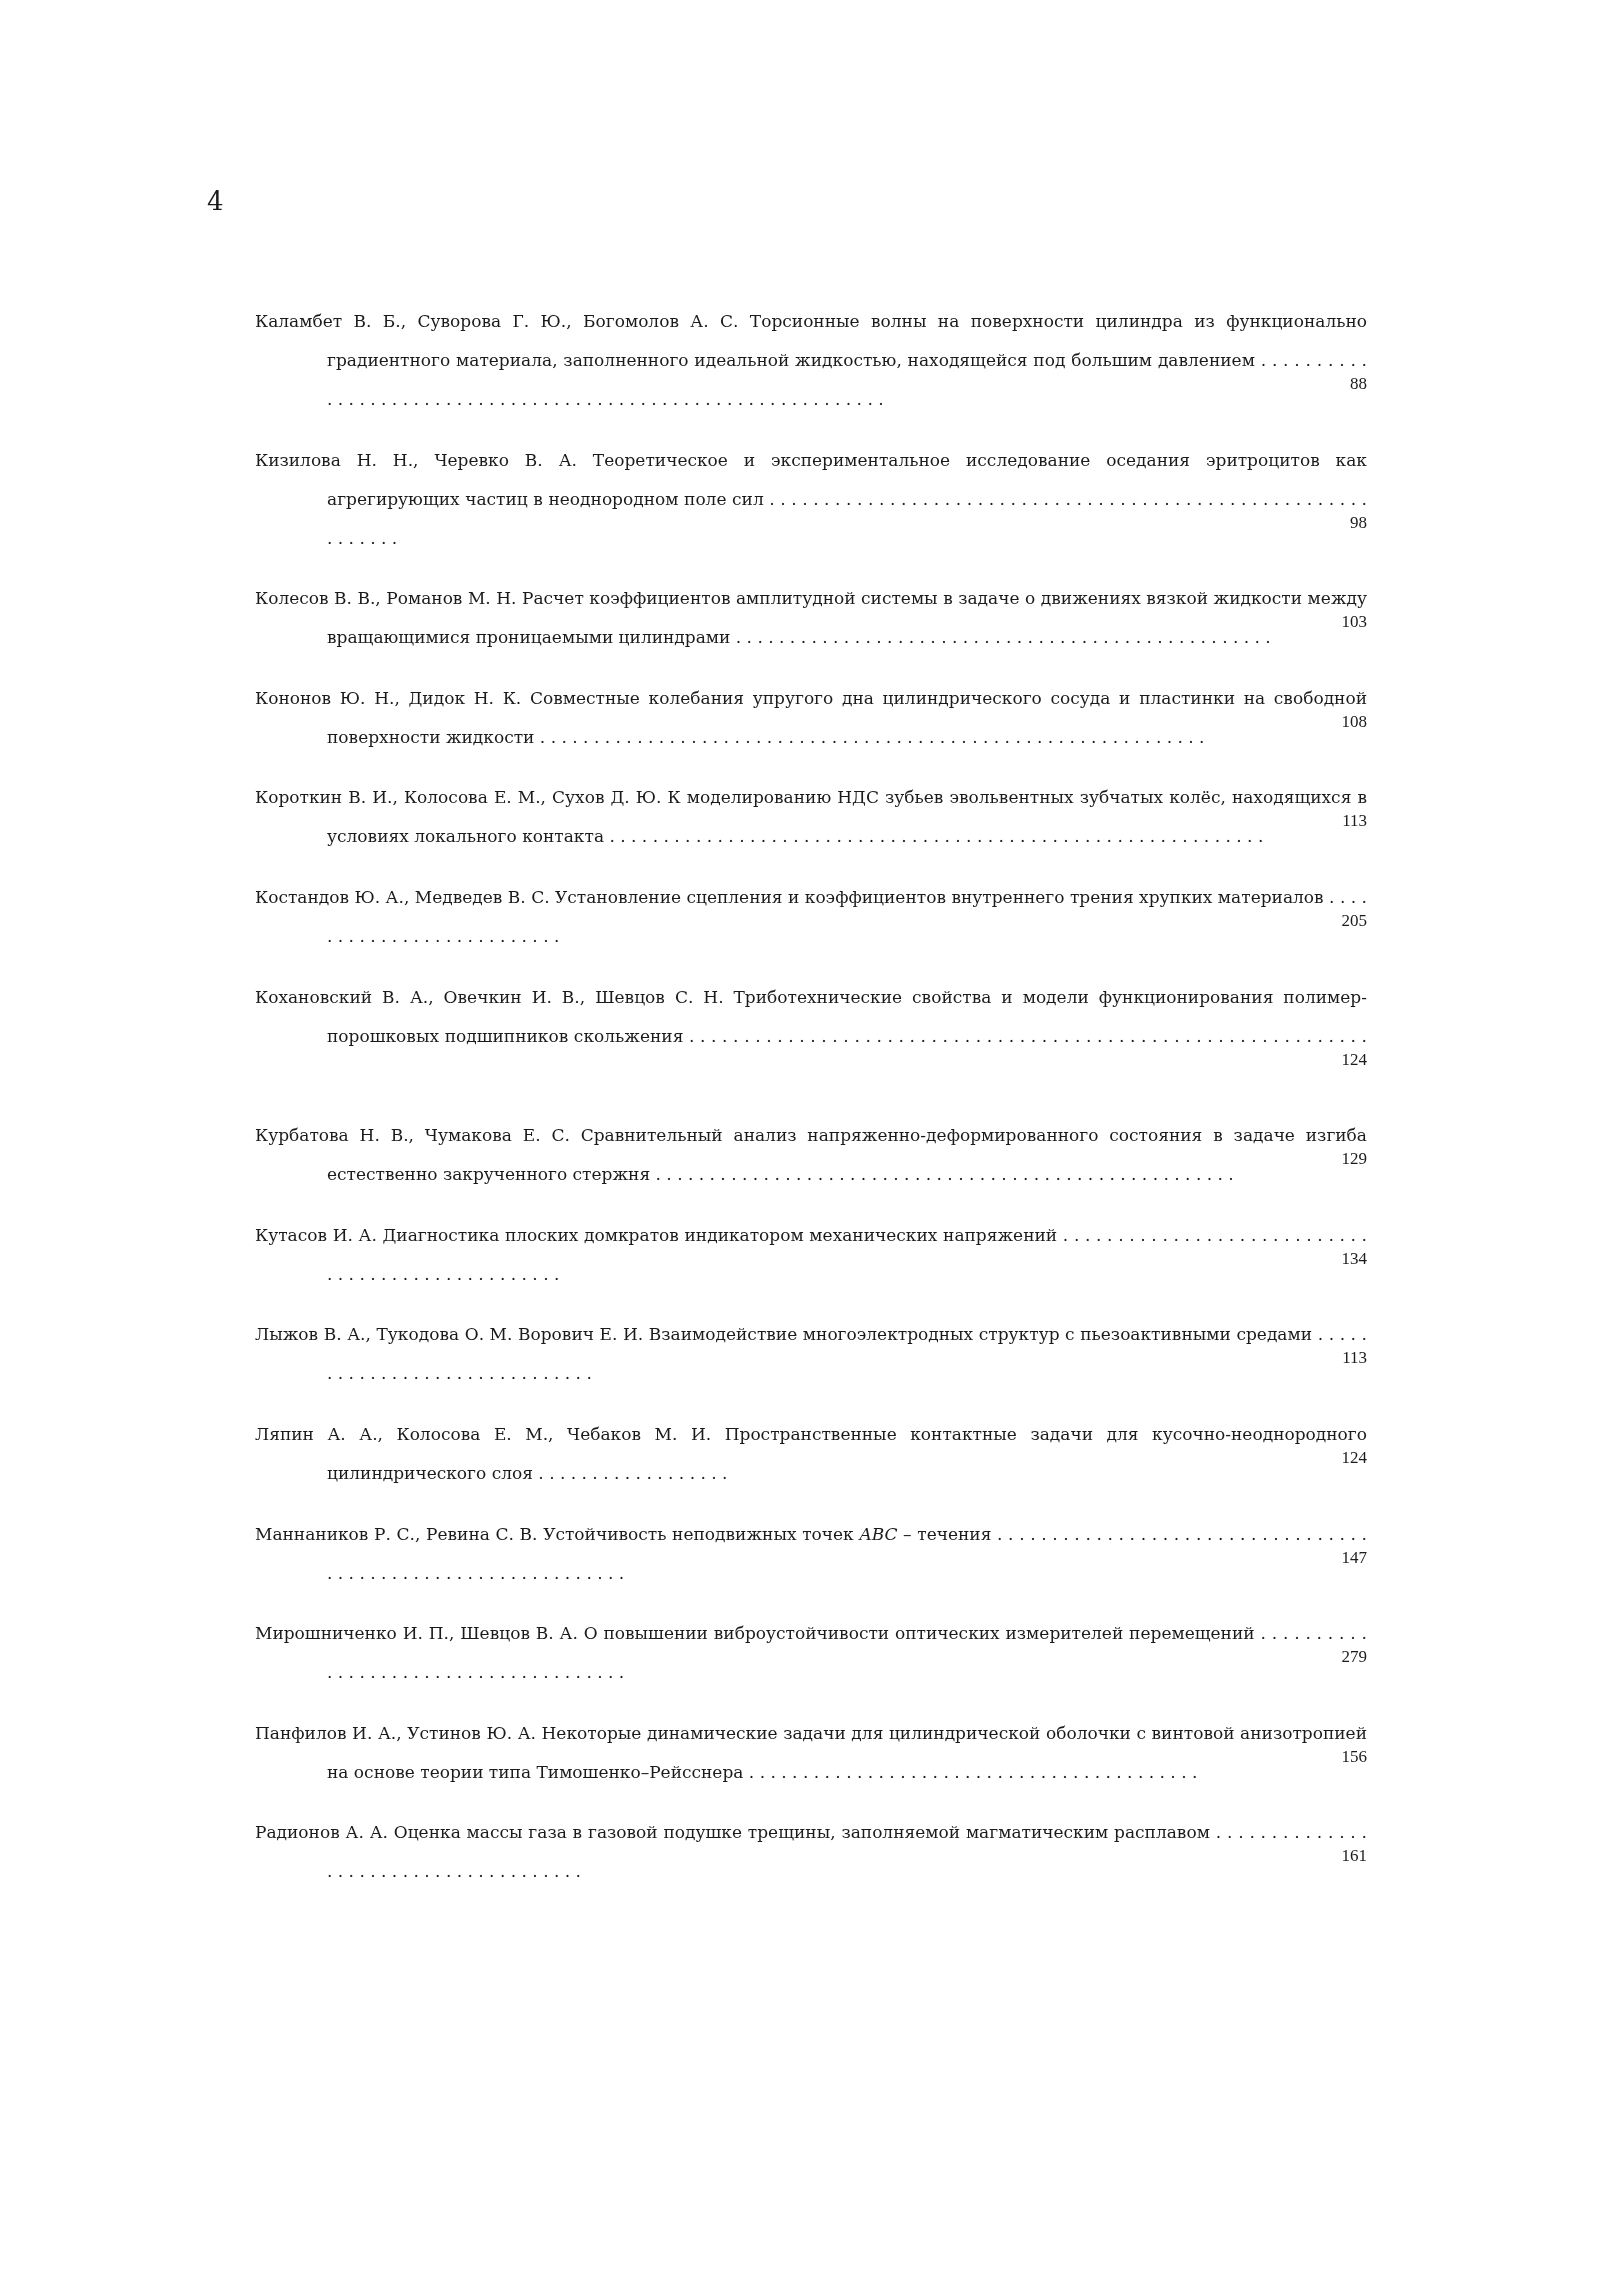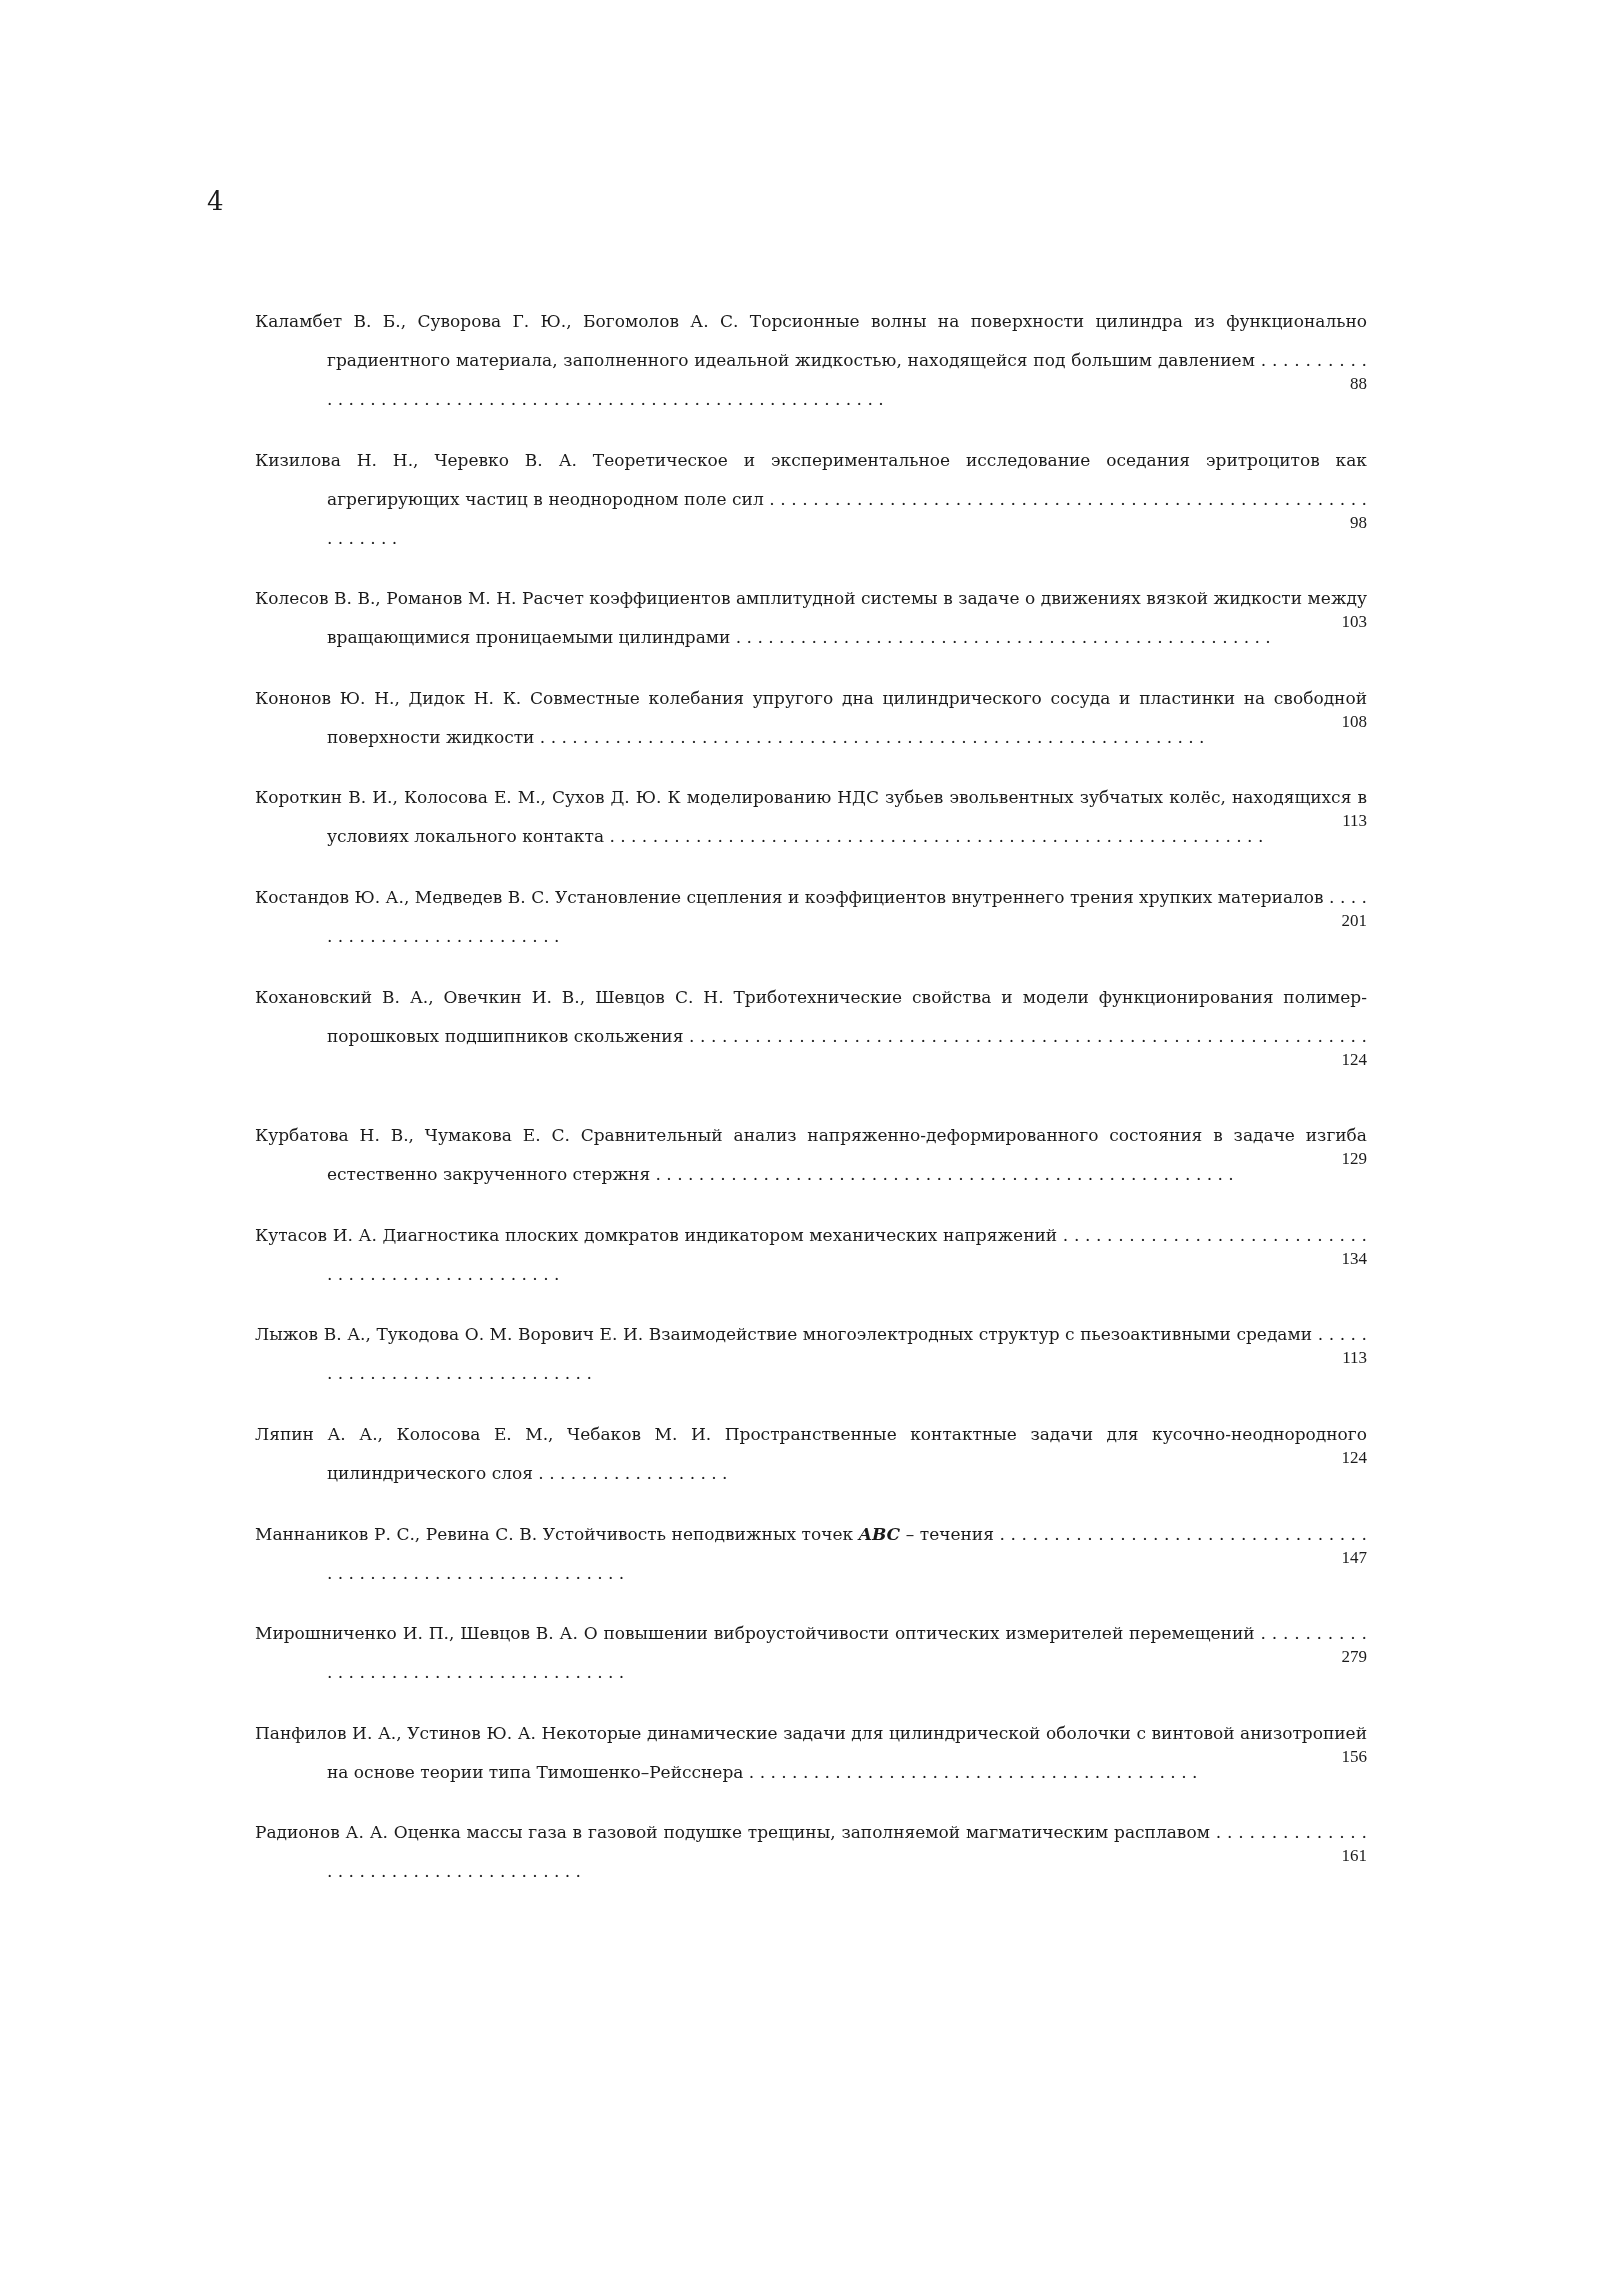--- a/index.html
+++ b/index.html
@@ -24,34 +24,34 @@
     hyphens: auto;
   }
   .entry:last-child { margin-bottom: 12px; }
   .entry .authors, .entry .title { display: inline; }
   .dots { white-space: normal; }
   .pg-space { display: inline-block; width: 60px; }
   .entry-page {
     position: absolute; right: 0; bottom: 16px;
     text-indent: 0; line-height: 39px; font-family: Liberation Serif, serif;
   }
-  .italic { font-style: italic; font-weight: bold; }
+  .italic { font-style: italic; }
 </style>
 </head>
 <body>
 
 <div class="folio">4</div>
 
 <div class="toc">
     <div class="entry"><span class="entry-text"><span class="authors">Каламбет В. Б., Суворова Г. Ю., Богомолов А. С.&nbsp;</span><span class="title"><span>Торсионные волны на поверхности цилиндра из функционально градиентного материала, заполненного идеальной жидкостью, находящейся под большим давлением</span></span></span><span class="dots"> . . . . . . . . . . . . . . . . . . . . . . . . . . . . . . . . . . . . . . . . . . . . . . . . . . . . . . . . . . . . . .</span><span class="pg-space"></span><span class="entry-page">88</span></div>
     <div class="entry"><span class="entry-text"><span class="authors">Кизилова Н. Н., Черевко В. А.&nbsp;</span><span class="title"><span>Теоретическое и экспериментальное исследование оседания эритроцитов как агрегирующих частиц в неоднородном поле сил</span></span></span><span class="dots"> . . . . . . . . . . . . . . . . . . . . . . . . . . . . . . . . . . . . . . . . . . . . . . . . . . . . . . . . . . . . . .</span><span class="pg-space"></span><span class="entry-page">98</span></div>
     <div class="entry"><span class="entry-text"><span class="authors">Колесов В. В., Романов М. Н.&nbsp;</span><span class="title"><span>Расчет коэффициентов амплитудной системы в задаче о движениях вязкой жидкости между вращающимися проницаемыми цилиндрами</span></span></span><span class="dots"> . . . . . . . . . . . . . . . . . . . . . . . . . . . . . . . . . . . . . . . . . . . . . . . . . .</span><span class="pg-space"></span><span class="entry-page">103</span></div>
     <div class="entry"><span class="entry-text"><span class="authors">Кононов Ю. Н., Дидок Н. К.&nbsp;</span><span class="title"><span>Совместные колебания упругого дна цилиндрического сосуда и пластинки на свободной поверхности жидкости</span></span></span><span class="dots"> . . . . . . . . . . . . . . . . . . . . . . . . . . . . . . . . . . . . . . . . . . . . . . . . . . . . . . . . . . . . . .</span><span class="pg-space"></span><span class="entry-page">108</span></div>
     <div class="entry"><span class="entry-text"><span class="authors">Короткин В. И., Колосова Е. М., Сухов Д. Ю.&nbsp;</span><span class="title"><span>К моделированию НДС зубьев эвольвентных зубчатых колёс, находящихся в условиях локального контакта</span></span></span><span class="dots"> . . . . . . . . . . . . . . . . . . . . . . . . . . . . . . . . . . . . . . . . . . . . . . . . . . . . . . . . . . . . .</span><span class="pg-space"></span><span class="entry-page">113</span></div>
-    <div class="entry"><span class="entry-text"><span class="authors">Костандов Ю. А., Медведев В. С.&nbsp;</span><span class="title"><span>Установление сцепления и коэффициентов внутреннего трения хрупких материалов</span></span></span><span class="dots"> . . . . . . . . . . . . . . . . . . . . . . . . . .</span><span class="pg-space"></span><span class="entry-page">201</span></div>
+    <div class="entry"><span class="entry-text"><span class="authors">Костандов Ю. А., Медведев В. С.&nbsp;</span><span class="title"><span>Установление сцепления и коэффициентов внутреннего трения хрупких материалов</span></span></span><span class="dots"> . . . . . . . . . . . . . . . . . . . . . . . . . .</span><span class="pg-space"></span><span class="entry-page">205</span></div>
     <div class="entry"><span class="entry-text"><span class="authors">Кохановский В. А., Овечкин И. В., Шевцов С. Н.&nbsp;</span><span class="title"><span>Триботехнические свойства и модели функционирования полимер-порошковых подшипников скольжения</span></span></span><span class="dots"> . . . . . . . . . . . . . . . . . . . . . . . . . . . . . . . . . . . . . . . . . . . . . . . . . . . . . . . . . . . . . .</span><span class="pg-space"></span><span class="entry-page">124</span></div>
     <div class="entry"><span class="entry-text"><span class="authors">Курбатова Н. В., Чумакова Е. С.&nbsp;</span><span class="title"><span>Сравнительный анализ напряженно-деформированного состояния в задаче изгиба естественно закрученного стержня</span></span></span><span class="dots"> . . . . . . . . . . . . . . . . . . . . . . . . . . . . . . . . . . . . . . . . . . . . . . . . . . . . . .</span><span class="pg-space"></span><span class="entry-page">129</span></div>
     <div class="entry"><span class="entry-text"><span class="authors">Кутасов И. А.&nbsp;</span><span class="title"><span>Диагностика плоских домкратов индикатором механических напряжений</span></span></span><span class="dots"> . . . . . . . . . . . . . . . . . . . . . . . . . . . . . . . . . . . . . . . . . . . . . . . . . .</span><span class="pg-space"></span><span class="entry-page">134</span></div>
     <div class="entry"><span class="entry-text"><span class="authors">Лыжов В. А., Тукодова О. М. Ворович Е. И.&nbsp;</span><span class="title"><span>Взаимодействие многоэлектродных структур с пьезоактивными средами</span></span></span><span class="dots"> . . . . . . . . . . . . . . . . . . . . . . . . . . . . . .</span><span class="pg-space"></span><span class="entry-page">113</span></div>
     <div class="entry"><span class="entry-text"><span class="authors">Ляпин А. А., Колосова Е. М., Чебаков М. И.&nbsp;</span><span class="title"><span>Пространственные контактные задачи для кусочно-неоднородного цилиндрического слоя</span></span></span><span class="dots"> . . . . . . . . . . . . . . . . . .</span><span class="pg-space"></span><span class="entry-page">124</span></div>
     <div class="entry"><span class="entry-text"><span class="authors">Маннаников Р. С., Ревина С. В.&nbsp;</span><span class="title"><span>Устойчивость неподвижных точек </span><span class="italic">ABC</span><span> – течения</span></span></span><span class="dots"> . . . . . . . . . . . . . . . . . . . . . . . . . . . . . . . . . . . . . . . . . . . . . . . . . . . . . . . . . . . . . .</span><span class="pg-space"></span><span class="entry-page">147</span></div>
     <div class="entry"><span class="entry-text"><span class="authors">Мирошниченко И. П., Шевцов В. А.&nbsp;</span><span class="title"><span>О повышении виброустойчивости оптических измерителей перемещений</span></span></span><span class="dots"> . . . . . . . . . . . . . . . . . . . . . . . . . . . . . . . . . . . . . .</span><span class="pg-space"></span><span class="entry-page">279</span></div>
     <div class="entry"><span class="entry-text"><span class="authors">Панфилов И. А., Устинов Ю. А.&nbsp;</span><span class="title"><span>Некоторые динамические задачи для цилиндрической оболочки с винтовой анизотропией на основе теории типа Тимошенко–Рейсснера</span></span></span><span class="dots"> . . . . . . . . . . . . . . . . . . . . . . . . . . . . . . . . . . . . . . . . . .</span><span class="pg-space"></span><span class="entry-page">156</span></div>
     <div class="entry"><span class="entry-text"><span class="authors">Радионов А. А.&nbsp;</span><span class="title"><span>Оценка массы газа в газовой подушке трещины, заполняемой магматическим расплавом</span></span></span><span class="dots"> . . . . . . . . . . . . . . . . . . . . . . . . . . . . . . . . . . . . . .</span><span class="pg-space"></span><span class="entry-page">161</span></div>
   </div>

